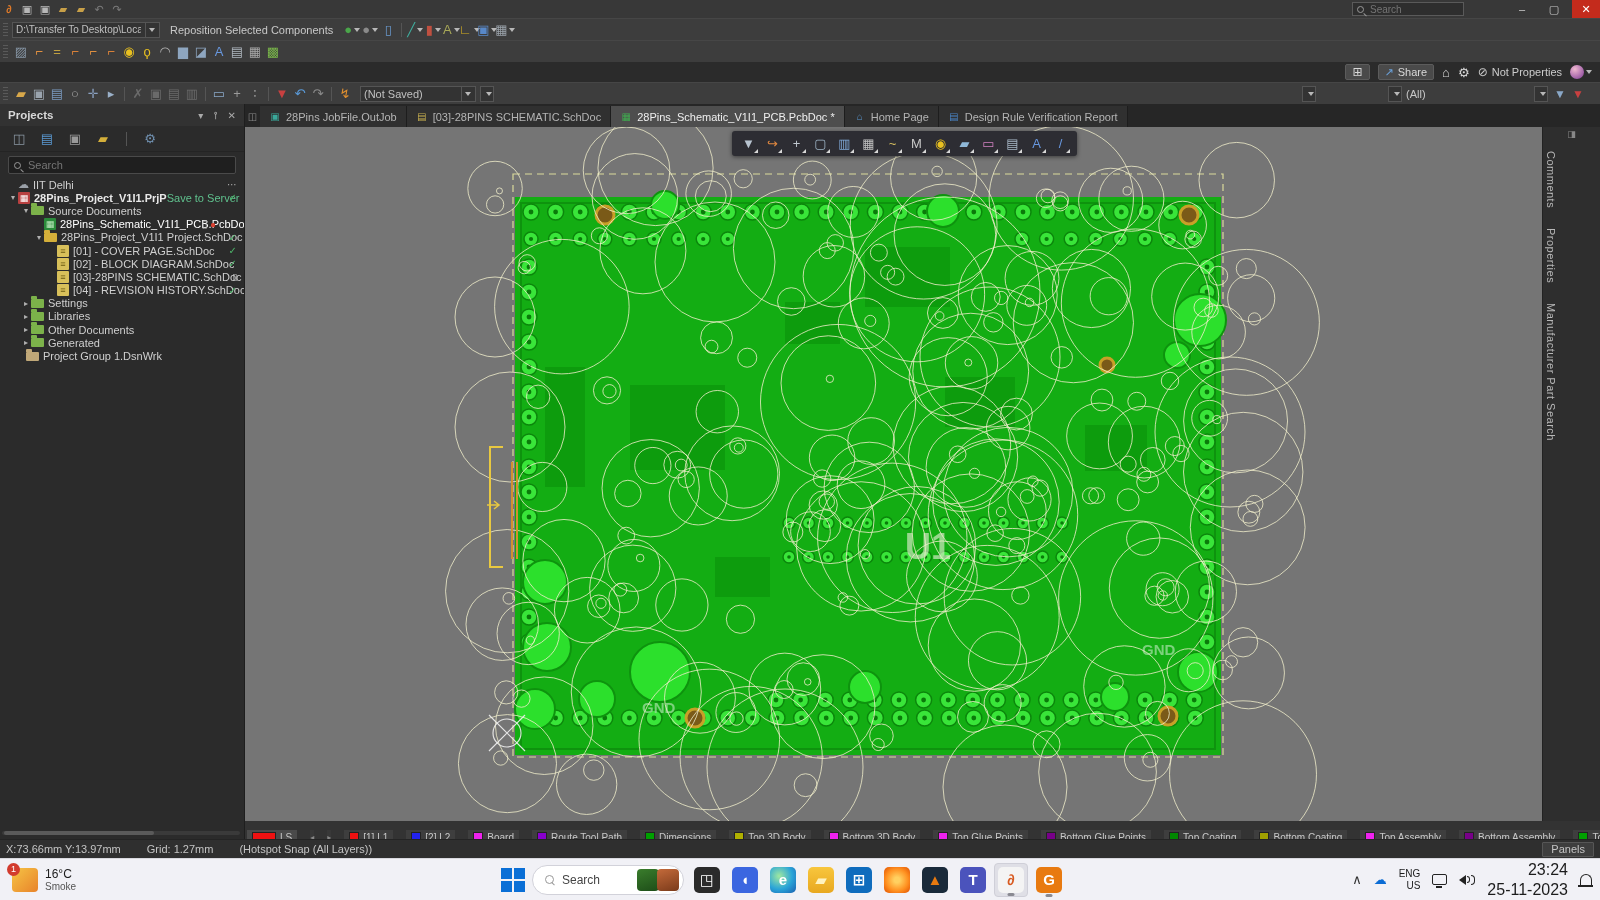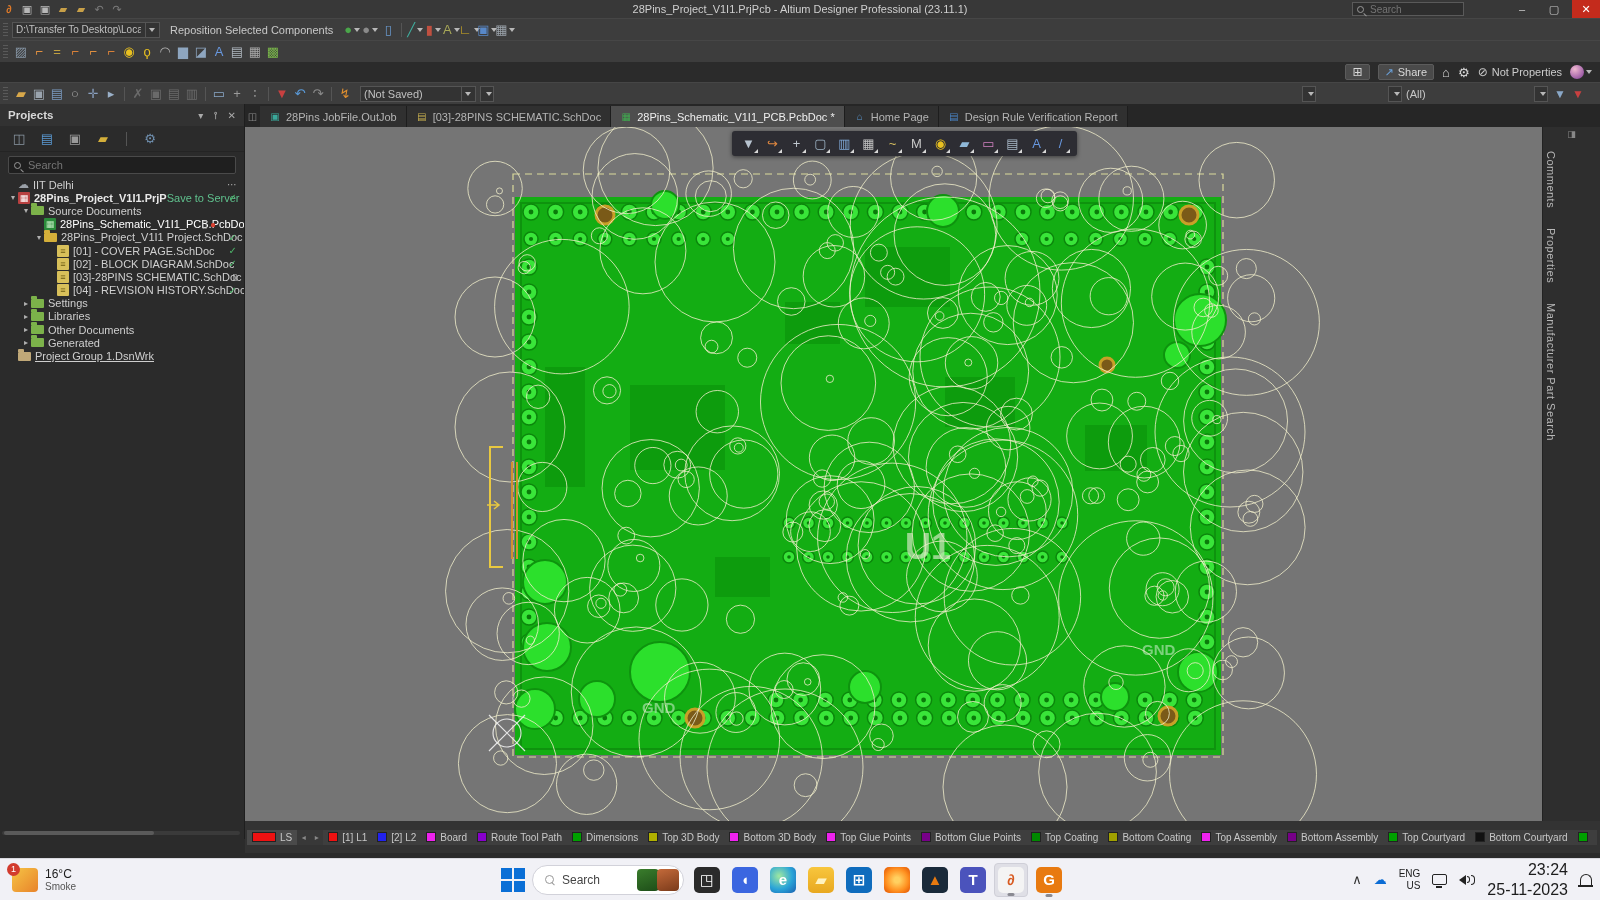--- a/index.html
+++ b/index.html
@@ -65,21 +65,21 @@
   #prj-scroll .thumb{position:absolute;left:2px;top:0;width:150px;height:4px;background:#5a5a5a;border-radius:2px;}
   
   #canvas{left:245px;top:127px;width:1297px;height:694px;background:#757575;overflow:hidden;}
   #activebar{position:absolute;left:487px;top:4px;height:25px;background:#2d2d33;border-radius:3px;display:flex;align-items:center;padding:0 6px;gap:3px;box-shadow:0 1px 4px rgba(0,0,0,.5);}
   .ab-ico{width:21px;height:21px;display:flex;align-items:center;justify-content:center;font-size:13px;position:relative;}
   .ab-ico::after{content:"";position:absolute;right:1px;bottom:1px;border-style:solid;border-width:0 0 4px 4px;border-color:transparent transparent #d8d8d8 transparent;}
   
   #rightstrip{left:1542px;top:127px;width:58px;height:694px;background:#2e2e2e;border-left:1px solid #222;}
   .vtab{writing-mode:vertical-rl;font-size:11px;color:#b8b8b8;padding:10px 2px;letter-spacing:.5px;}
   
-  #layerrow{left:245px;top:821px;width:1355px;height:18px;background:#333;display:flex;align-items:center;gap:0;padding:16px 2px;overflow:hidden;}
+  #layerrow{left:245px;top:821px;width:1355px;height:18px;background:#333;display:flex;align-items:center;gap:13px;padding:16px 2px;overflow:hidden;}
   .ltab{height:15px;background:#3e3e3e;display:flex;align-items:center;gap:4px;padding:0 5px;font-size:10px;color:#c8c8c8;flex:none;}
   .ltab.ls{background:#4a4a4a;}
   .lsw{width:10px;height:10px;border:1px solid #222;flex:none;}
   .lnav{width:13px;height:15px;display:flex;align-items:center;justify-content:center;color:#888;font-size:8px;background:#383838;}
   
   #statusrow{left:0;top:839px;width:1600px;height:19px;background:#2f2f2f;border-top:1px solid #242424;display:flex;align-items:center;font-size:11px;color:#c4c4c4;padding:0 6px;gap:26px;}
   #panels-btn{margin-left:auto;background:#3e3e3e;border:1px solid #565656;padding:0 8px;height:15px;display:flex;align-items:center;border-radius:1px;}
   
   #taskbar{left:0;top:858px;width:1600px;height:42px;background:#f1f1f6;border-top:1px solid #d8d8de;display:flex;align-items:center;color:#1c1c1c;}
   #weather{display:flex;align-items:center;gap:7px;padding:0 12px;}
@@ -114,21 +114,20 @@
 <div id="app">
 
   <div id="titlebar" class="abs">
     <span class="tb-ico" style="color:#e07a28;font-weight:bold">∂</span>
     <span class="tb-ico">▣</span>
     <span class="tb-ico">▣</span>
     <span class="tb-ico" style="color:#c8a048">▰</span>
     <span class="tb-ico" style="color:#c8a048">▰</span>
     <span class="tb-ico" style="color:#7a7a7a">↶</span>
     <span class="tb-ico" style="color:#7a7a7a">↷</span>
-    <div id="title-text">28Pins_Project_V1I1.PrjPcb - Altium Designer Professional (23.11.1)</div>
     <div id="tb-search">
       <span class="mag"></span>
       <input placeholder="Search" style="">
     </div>
     <div class="winbtn" style="right:64px">–</div>
     <div class="winbtn" style="right:32px">▢</div>
     <div class="winbtn" id="btn-close" style="right:0">✕</div>
   </div>
 
   <div id="row2" class="bar abs">
@@ -363,21 +362,21 @@
         <div class="trow" style="padding-left: 21px;">
           <span class="arrow">▸</span>
           <span class="fld"></span>
           <span class="lab">Other Documents</span>
         </div>
         <div class="trow" style="padding-left: 21px;">
           <span class="arrow">▸</span>
           <span class="fld"></span>
           <span class="lab">Generated</span>
         </div>
-        <div class="trow" style="padding-left: 8px; text-decoration: underline;">
+        <div class="trow" style="padding-left: 16px;">
           <span class="arrow"></span>
           <span class="fld b"></span>
           <span class="lab">Project Group 1.DsnWrk</span>
         </div>
       </div>
     <div id="prj-scroll">
         <span class="thumb"></span>
       </div>
   </div>
 
@@ -1052,20 +1051,26 @@
       <div class="ltab">
         <span class="lsw" style="background: rgb(17, 17, 17);"></span>
         <span>Bottom Courtyard</span>
       </div>
       <div class="ltab">
         <span class="lsw" style="background: rgb(0, 160, 0);"></span>
         <span></span>
       </div>
     </div>
 
+  <div id="statusrow" class="abs">
+    <span>X:73.66mm Y:13.97mm</span>
+    <span>Grid: 1.27mm</span>
+    <span>(Hotspot Snap (All Layers))</span>
+    <span id="panels-btn">Panels</span>
+  </div>
 
   <div id="taskbar" class="abs">
     <div id="weather">
       <span id="w-ico">
           <span id="w-badge">1</span>
         </span>
       <span>
           <div id="w-temp">16°C</div>
           <div id="w-desc">Smoke</div>
         </span>

